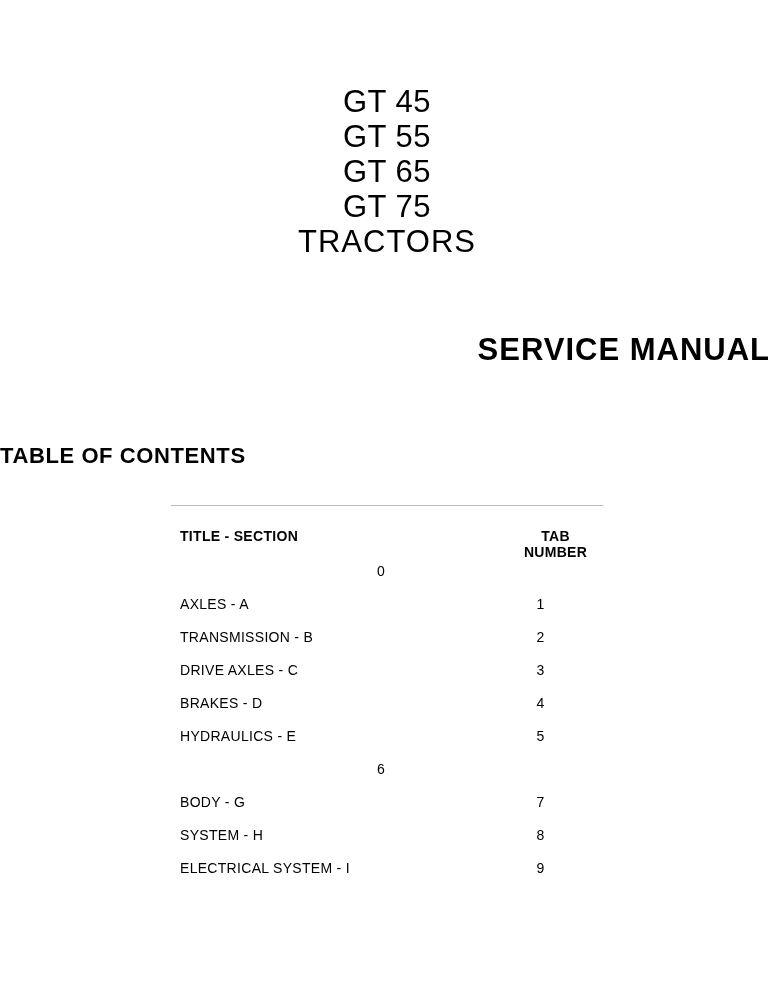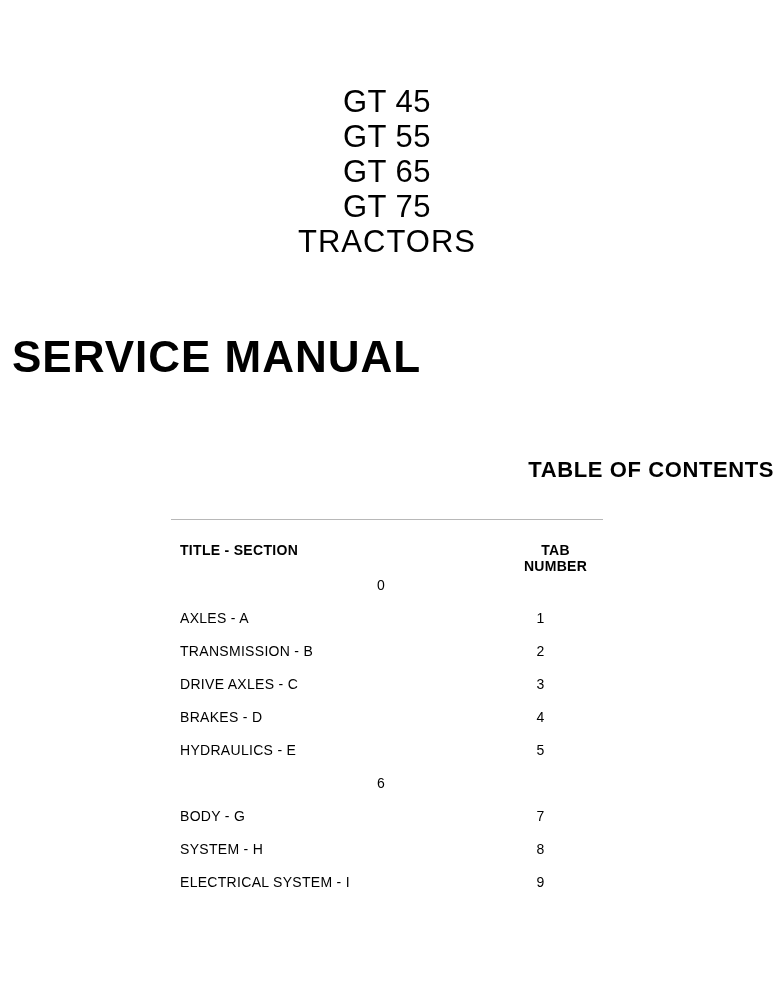--- a/index.html
+++ b/index.html
@@ -33,29 +33,29 @@
     font-weight: normal;
     letter-spacing: 0.5px;
     line-height: 35px;
     margin: 0;
   }
   .model-line.tractors {
     font-size: 31px;
     letter-spacing: 1px;
   }
   .service-manual {
-    text-align: left;
-    font-size: 44px;
+    text-align: right;
+    font-size: 31px;
     font-weight: bold;
     letter-spacing: 1px;
-    margin: 12px;
+    margin: 4px;
     margin-top: 73px;
   }
   .toc-heading {
-    text-align: right;
+    text-align: left;
     font-size: 22px;
     font-weight: bold;
     letter-spacing: 0.6px;
     margin: 0;
     margin-top: 75px;
   }
   .rule {
     width: 432px;
     height: 1px;
     background: #b8b8b8;

